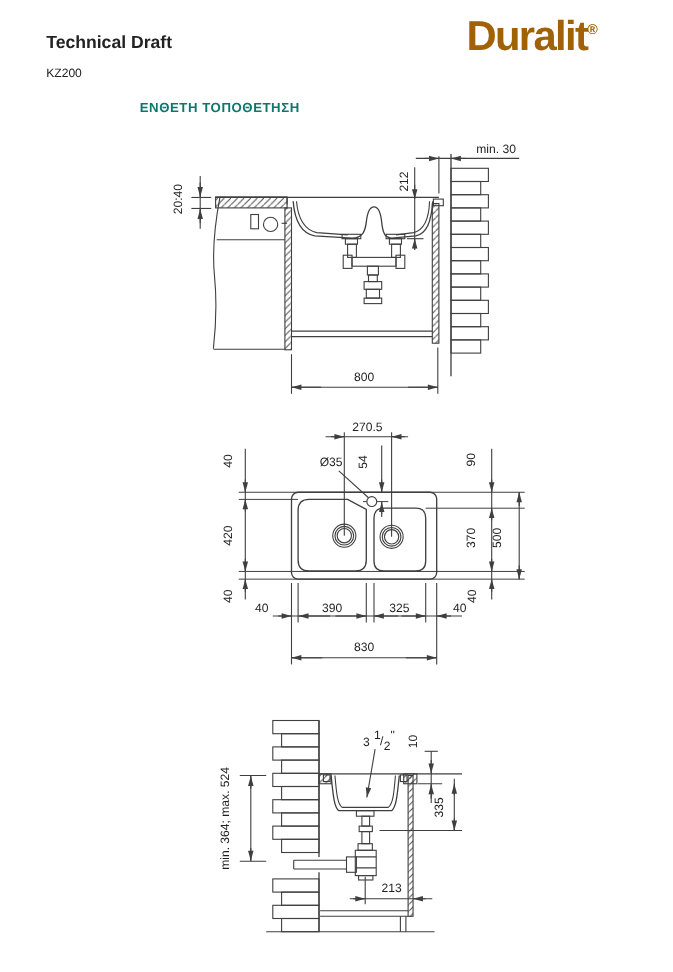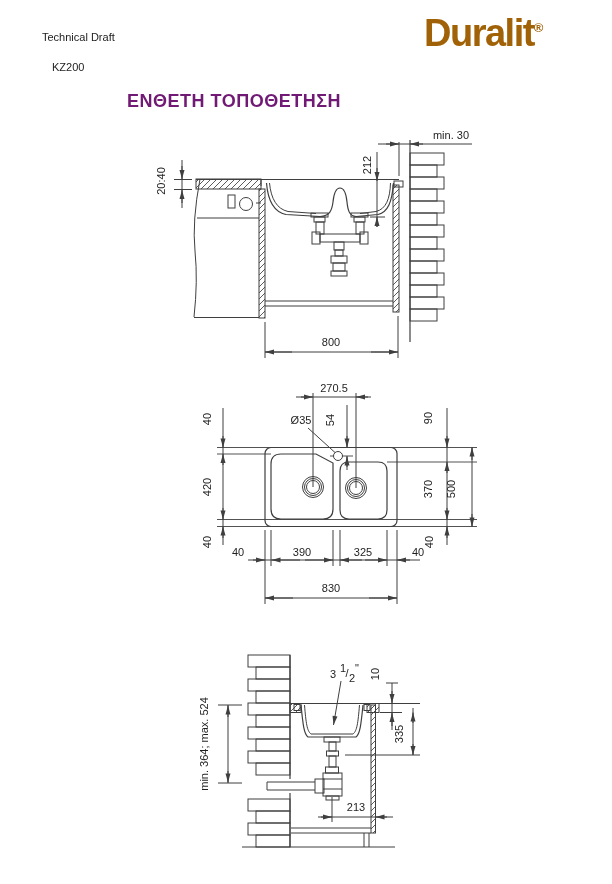--- a/index.html
+++ b/index.html
@@ -1,25 +1,25 @@
 <!DOCTYPE html>
 <html><head>
 <meta charset="utf-8">
 <style>
   html,body{margin:0;padding:0;}
   body{
     width:612px;height:884px;position:relative;overflow:hidden;
     background:#ffffff;font-family:"Liberation Sans",sans-serif;color:#1f1f1f;
   }
   .abs{position:absolute;}
-  .hdr-doctype{left:42px;top:31px;font-size:11px;color:#222;}
-  .hdr-model{left:42px;top:61px;font-size:11px;color:#222;margin-left:10px;}
+  .hdr-doctype{left:42px;top:31px;font-size:16px;color:#222;font-weight:bold;}
+  .hdr-model{left:42px;top:61px;font-size:11px;color:#222;}
   .logo{left:424px;top:12px;font-size:38px;font-weight:bold;letter-spacing:-1.5px;color:#a16207;}
   .logo sup{font-size:13px;font-weight:bold;letter-spacing:0;vertical-align:super;}
-  .page-title{left:113px;top:91px;font-size:18px;font-weight:600;letter-spacing:.5px;color:#701a75;padding-left:14px;}
+  .page-title{left:113px;top:91px;font-size:12px;font-weight:600;letter-spacing:.5px;color:#0f766e;padding-left:14px;}
   svg{position:absolute;left:0;top:0;}
   svg text{font-family:"Liberation Sans",sans-serif;font-size:11px;fill:#1f1f1f;}
 </style>
 </head>
 <body>
 
 <div class="abs hdr-doctype">Technical Draft</div>
 <div class="abs hdr-model">KZ200</div>
 <div class="abs logo"><span>Duralit</span><sup>®</sup></div>
 <div class="abs page-title">ΕΝΘΕΤΗ ΤΟΠΟΘΕΤΗΣΗ</div>

